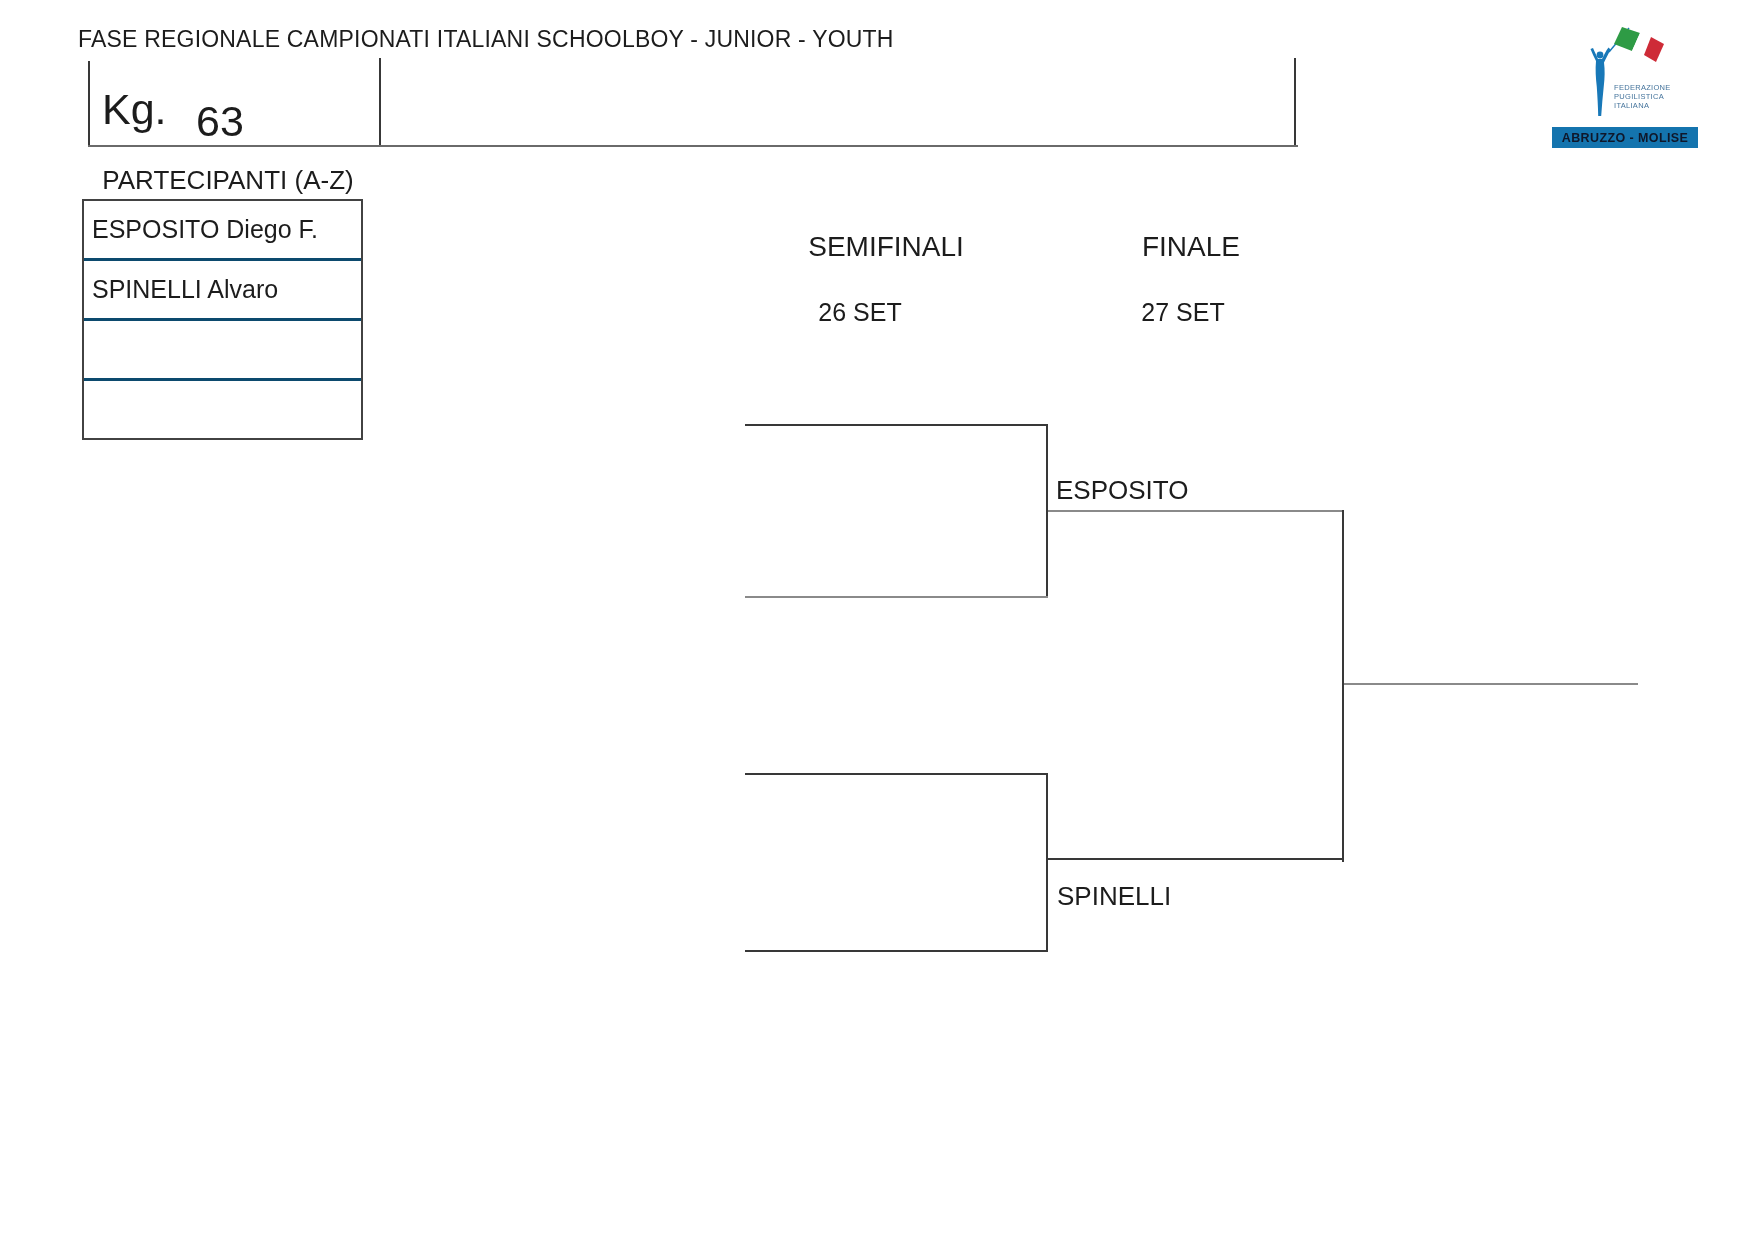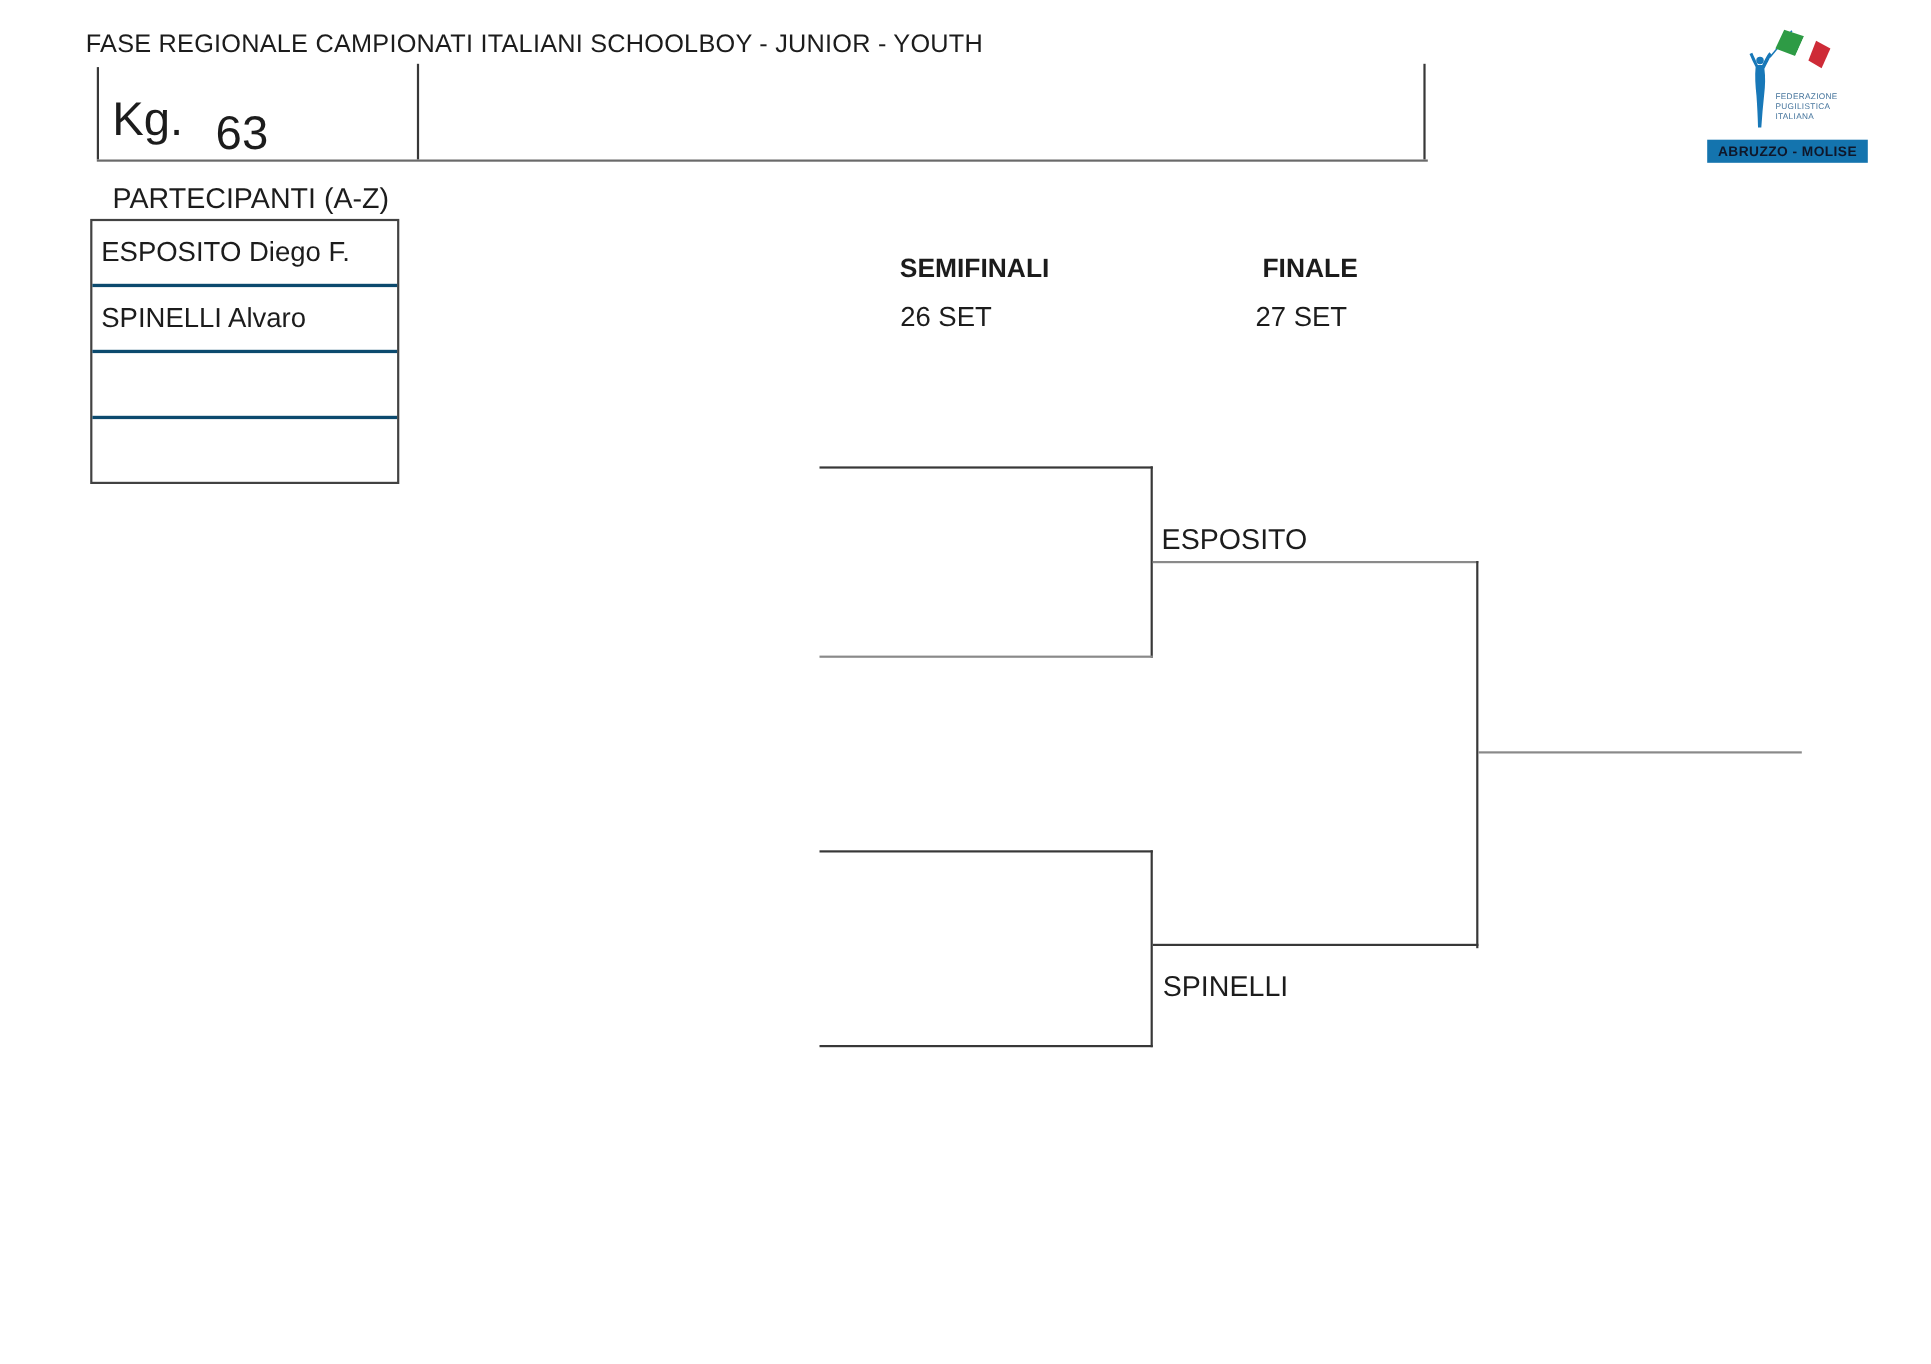--- a/index.html
+++ b/index.html
@@ -18,22 +18,22 @@
   .kg-value{position:absolute;left:196px;top:100px;font-size:43px;line-height:1;}
   .category{position:absolute;left:349px;top:86px;width:914px;text-align:center;
             font-size:48px;line-height:1;letter-spacing:-0.5px;}
 
   .part-heading{position:absolute;left:90px;top:165px;width:276px;text-align:center;font-size:26px;}
   .ptable{position:absolute;left:82px;top:199px;width:277px;border:2px solid #424242;}
   .prow{height:57px;border-bottom:3px solid #0c4a6e;display:flex;align-items:center;
         padding-left:8px;font-size:25px;}
   .prow:last-child{border-bottom:none;}
 
-  .round-name{position:absolute;width:220px;text-align:center;font-size:24px;font-weight:bold;}
-  .round-date{position:absolute;width:220px;text-align:center;font-size:25px;}
+  .round-name{position:absolute;width:220px;text-align:center;font-size:28px;}
+  .round-date{position:absolute;width:220px;text-align:center;font-size:25px;margin-top:24px;}
 
   .winner-label{position:absolute;font-size:26px;white-space:nowrap;}
 
   .banner{position:absolute;left:1552px;top:127px;width:146px;height:21px;background:#1474ae;
           color:#0f172a;font-size:12.5px;font-weight:bold;letter-spacing:0.4px;
           display:flex;align-items:center;justify-content:center;}
   .logo-svg{position:absolute;left:1550px;top:16px;}
   .fed-text{font-family:"Liberation Sans",sans-serif;font-size:7.5px;letter-spacing:0.3px;}
 </style>
 </head>

